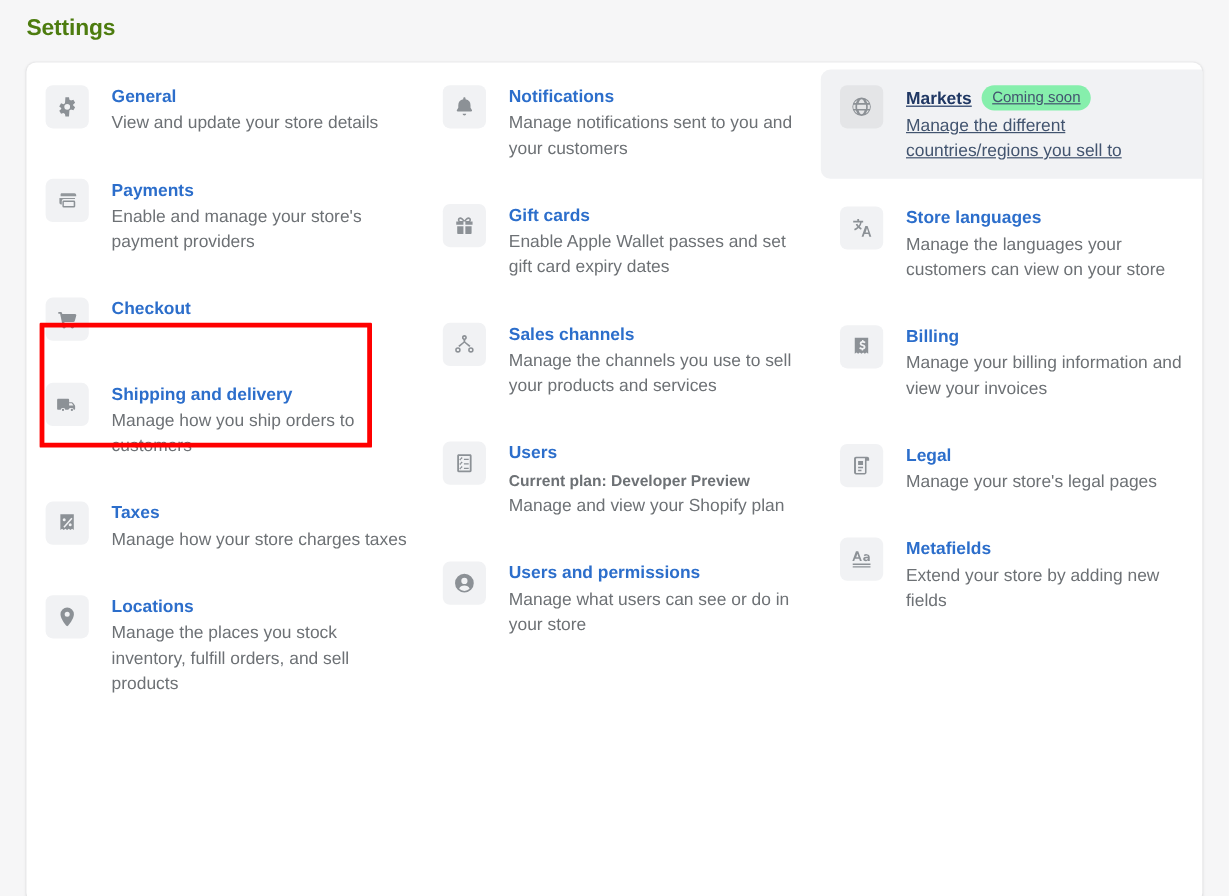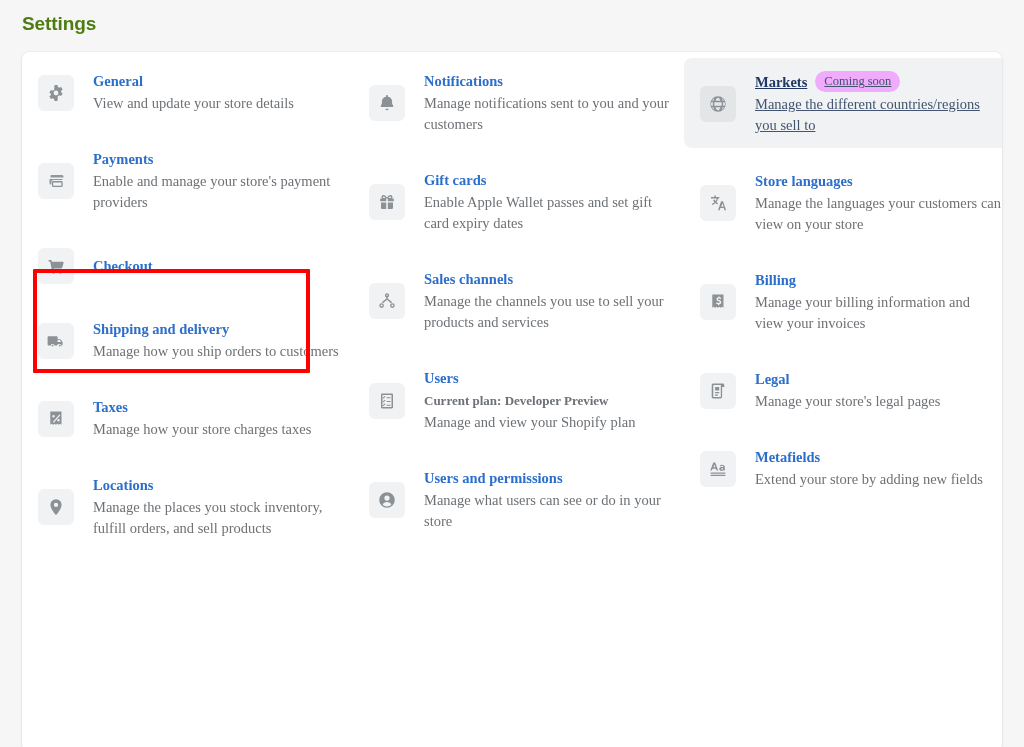--- a/index.html
+++ b/index.html
@@ -44,27 +44,26 @@
     display: flex;
     padding: 6px 0 0 0;
   }
   .settings-column {
     width: 331px;
     flex: 0 0 331px;
     box-sizing: border-box;
   }
   .settings-item {
     display: flex;
-    align-items: center;
+    align-items: flex-start;
     padding: 12px 14px 12px 16px;
     border-radius: 8px;
     box-sizing: border-box;
     text-decoration: none;
     margin: 0 0 10px 0;
-    font-family: Liberation Serif, serif;
   }
   .settings-item.hovered {
     background: #f1f2f4;
   }
   .icon-tile {
     flex: 0 0 36px;
     width: 36px;
     height: 36px;
     border-radius: 6px;
     background: #f1f2f4;
@@ -108,21 +107,21 @@
   }
   .item-subtitle {
     font-size: 13px;
     font-weight: bold;
     color: #6d7175;
     line-height: 21px;
     margin-top: 1px;
   }
   .badge {
     display: inline-block;
-    background: #f0abfc;
+    background: #86efac;
     color: #42546f;
     font-size: 12.5px;
     line-height: 16px;
     padding: 2px 9px 3px;
     border-radius: 11px;
     margin-left: 8px;
     vertical-align: 2px;
   }
   .settings-item.hovered .badge {
     text-decoration: underline;

